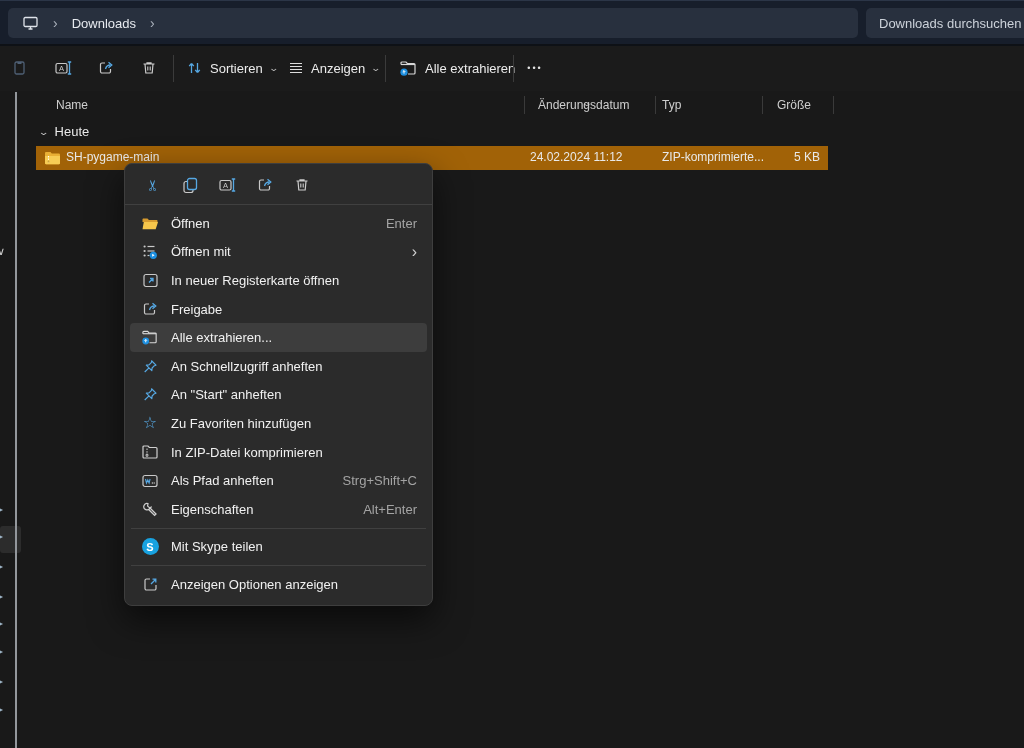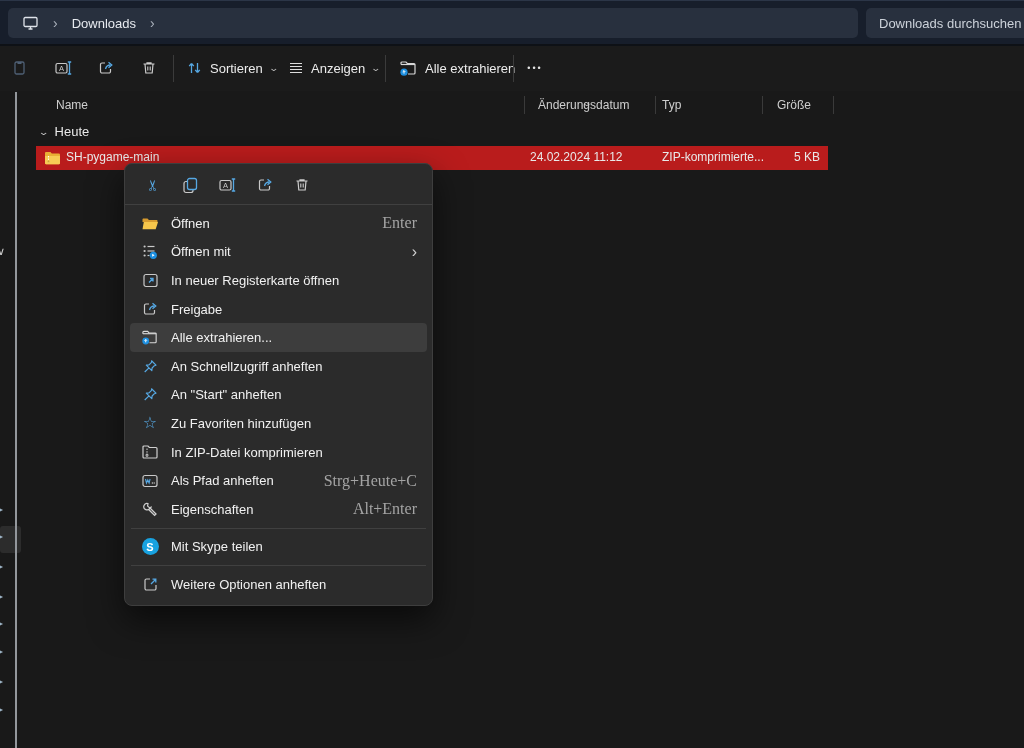--- a/index.html
+++ b/index.html
@@ -37,21 +37,21 @@
   .colhead { position:absolute; left:36px; top:95px; width:988px; height:21px;
     color:#cfcfcf; font-size:12px; }
   .colhead span { position:absolute; top:3px; }
   .cdiv { position:absolute; top:1px; width:1px; height:18px; background:#3a3a3a; }
   .sortchev { position:absolute; top:-8px; left:547px; color:#b7b7b7; font-size:9px;
     transform:scaleX(1.6); }
   .group-row { position:absolute; left:40px; top:124px; display:flex; align-items:center;
     gap:7px; color:#e9e9e9; font-size:13px; }
   .group-row .gchev { font-size:9px; color:#c6c6c6; transform:scaleX(1.5); }
   .file-row { position:absolute; left:36px; top:146px; width:792px; height:24px;
-    background:#b91c1c; color:#e9e9e9; font-size:12px; }
+    background:#a16207; color:#e9e9e9; font-size:12px; }
   .file-row > span, .file-row > div { position:absolute; top:4px; }
 
   
   .rail-line { position:absolute; left:15px; top:92px; height:656px; width:2px;
     background:#93979c; }
   .rail-ch { position:absolute; left:-3px; color:#9db4c6; font-size:12px; line-height:1; }
   .rail-hl { position:absolute; left:0; top:526px; width:21px; height:27px;
     background:#2c2c2c; border-radius:3px; }
   .rail-vtop { position:absolute; left:-3px; top:245px; color:#d2d2d2; font-size:11px; }
 
@@ -62,21 +62,21 @@
   .quick { height:34px; display:flex; align-items:center; padding-left:6px; gap:2px; }
   .qbtn { width:35px; height:30px; border-radius:4px; display:flex; align-items:center;
     justify-content:center; }
   .csep { height:1px; background:#404040; margin:2px -5px 4px; }
   .csep2 { height:1px; background:#404040; margin:4px 1px; }
   .citem { height:28.6px; display:flex; align-items:center; gap:12px; padding:0 10px 0 11px;
     border-radius:4px; color:#f1f1f1; font-size:13px; }
   .citem.hl { background:#3d3d3d; }
   .citem .ic { width:18px; display:flex; justify-content:center; flex:0 0 18px; }
   .citem .lbl { flex:1; white-space:nowrap; }
-  .citem .sc { color:#a4a4a4; font-size:16px;font-family:Liberation Serif, serif; }
+  .citem .sc { color:#a4a4a4; font-size:13px; }
   .citem .sub { color:#cfcfcf; font-size:16px; line-height:1; }
   .star-g { color:#56a8e3; font-size:16px; line-height:1; }
   .skype { width:17px; height:17px; border-radius:50%; background:#18a2e0; color:#fff;
     font-size:11px; font-weight:bold; display:flex; align-items:center; justify-content:center; }
   .scissors { display:inline-block; transform:rotate(-90deg); font-size:15px; color:#56a8e3; }
 </style>
 </head>
 <body>
 
 <div class="stage">
@@ -336,21 +336,21 @@
     <div class="citem">
       <span class="ic">
         <svg width="18" height="16" viewBox="0 0 18 16" fill="none">
           <rect x="2" y="2.5" width="14" height="11" rx="2" stroke="#c9c9c9" stroke-width="1.2"></rect>
           <path d="M4.5 6l1 4 1.3-3 1.3 3 1-4" stroke="#56a8e3" stroke-width="1.1" fill="none"></path>
           <circle cx="11.4" cy="10" r="0.7" fill="#c9c9c9"></circle>
             <circle cx="13.2" cy="10" r="0.7" fill="#c9c9c9"></circle>
         </svg>
       </span>
       <span class="lbl">Als Pfad anheften</span>
-      <span class="sc">Strg+Heute+C</span>
+      <span class="sc">Strg+Shift+C</span>
     </div>
 
     <div class="citem">
       <span class="ic">
         <svg width="17" height="17" viewBox="0 0 17 17" fill="none">
           <path d="M7.8 6.8 14 13l-1.4 1.4-6.2-6.2" stroke="#d0d0d0" stroke-width="1.3"></path>
           <path d="M7.9 7A3.2 3.2 0 1 1 6 2.6l-.4 2.5 2 1.6 2.3-1" stroke="#d0d0d0" stroke-width="1.2" fill="none"></path>
         </svg>
       </span>
       <span class="lbl">Eigenschaften</span>
@@ -368,17 +368,17 @@
 
     <div class="csep2"></div>
 
     <div class="citem">
       <span class="ic">
         <svg width="17" height="17" viewBox="0 0 17 17" fill="none">
           <path d="M8 3H4.5A1.5 1.5 0 0 0 3 4.5v8A1.5 1.5 0 0 0 4.5 14h8a1.5 1.5 0 0 0 1.5-1.5V9" stroke="#c9c9c9" stroke-width="1.2"></path>
           <path d="M9 8l4.5-4.5M10.5 3.2h3.3v3.3" stroke="#56a8e3" stroke-width="1.3"></path>
         </svg>
       </span>
-      <span class="lbl">Weitere Optionen anheften</span>
+      <span class="lbl">Anzeigen Optionen anzeigen</span>
     </div>
   </div>
 
 </div>
 
 </body></html>

